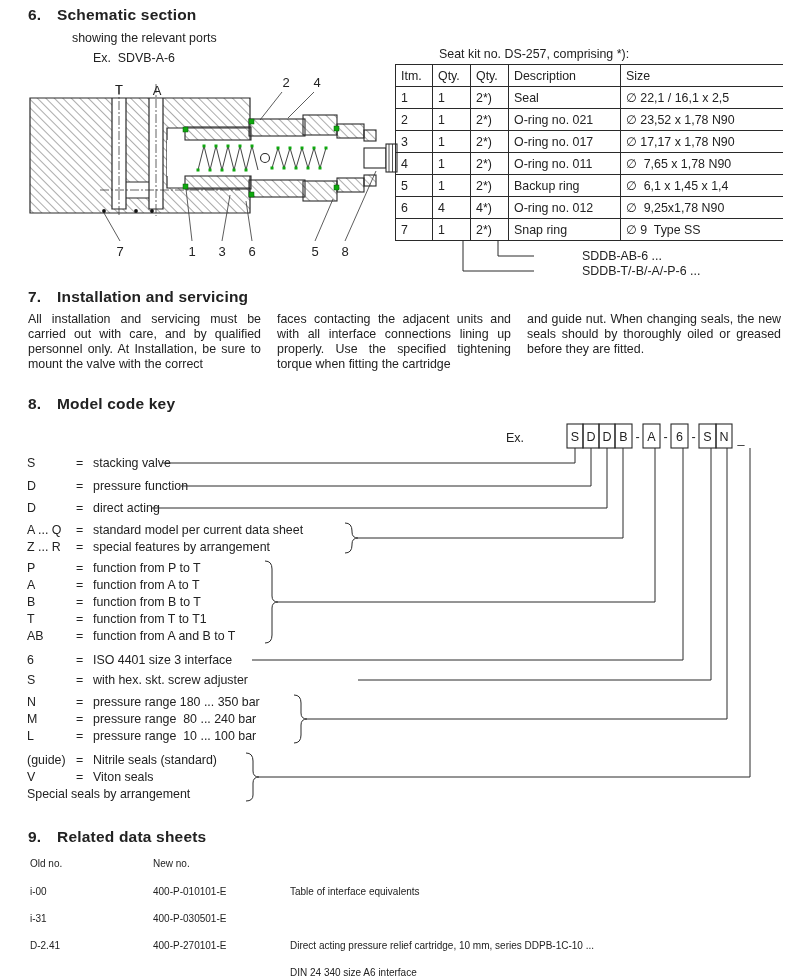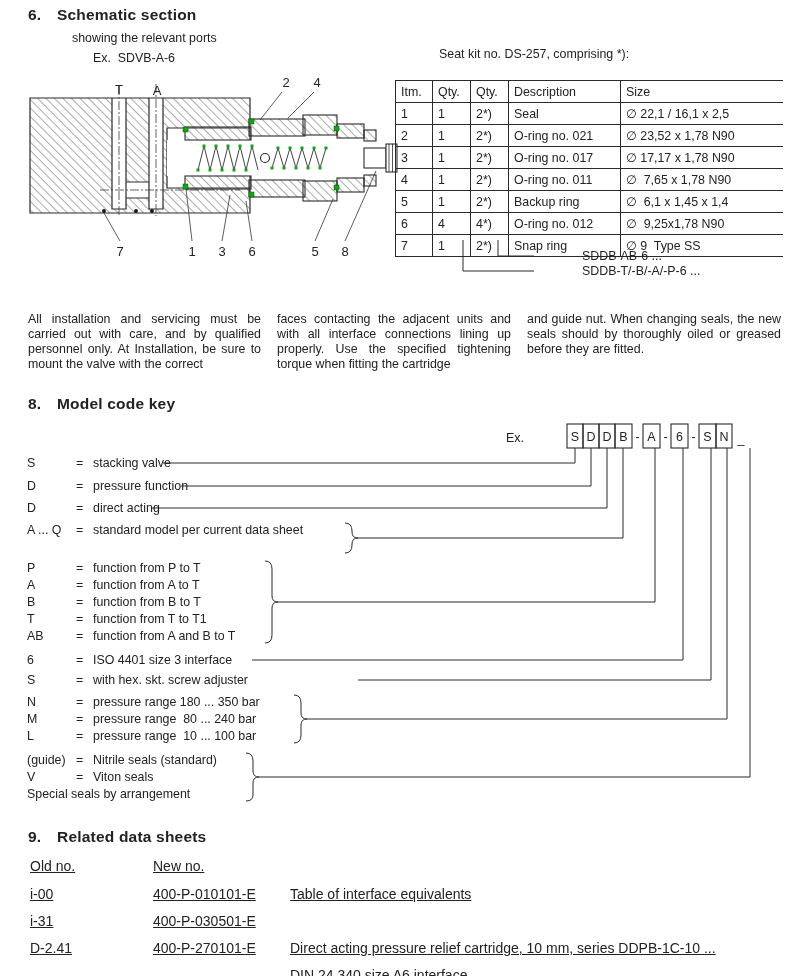--- a/index.html
+++ b/index.html
@@ -5,31 +5,31 @@
   html,body{margin:0;padding:0;background:#e8e8e8;}
   .page{position:relative;width:787px;height:976px;background:#ffffff;overflow:hidden;
         font-family:"Liberation Sans","DejaVu Sans",sans-serif;color:#222;}
   .abs{position:absolute;}
   .h{position:absolute;font-size:15.5px;font-weight:bold;letter-spacing:.2px;white-space:nowrap;}
   .hn{display:inline-block;width:29px;}
   .txt{position:absolute;font-size:12.4px;line-height:15px;white-space:nowrap;margin-left:44px;}
   .pre{white-space:pre;}
   .para{position:absolute;font-size:12.4px;line-height:15px;text-align:justify;white-space:normal;}
   
-  .kit-table{position:absolute;left:395px;top:80px;border-collapse:collapse;table-layout:fixed;}
+  .kit-table{position:absolute;left:395px;top:64px;border-collapse:collapse;table-layout:fixed;}
   .kit-table td,.kit-table th{border-bottom:1px solid #2a2a2a;border-right:1px solid #2a2a2a;
       font-size:12.4px;font-weight:normal;text-align:left;height:21px;padding:0 0 0 5px;white-space:pre;overflow:hidden;}
   .kit-table tr>*:last-child{border-right:none;}
   .kit-table{border-top:1px solid #2a2a2a;border-left:1px solid #2a2a2a;}
   
   .mck-row{position:absolute;left:27px;font-size:12.4px;white-space:pre;}
   .mck-code{display:inline-block;width:49px;white-space:pre;}
   .mck-eq{display:inline-block;width:17px;}
   
-  .rds{position:absolute;font-size:14px;white-space:nowrap;text-decoration:underline;}
+  .rds{position:absolute;font-size:10px;white-space:nowrap;}
   svg text{font-family:"Liberation Sans","DejaVu Sans",sans-serif;}
 </style>
 </head>
 <body>
 
 <div class="page">
 
   <div class="h" style="left:28px;top:6px">
     <span class="hn">6.</span><span>Schematic section</span>
   </div>
@@ -212,20 +212,23 @@
   </tbody>
     </table>
 
   <svg class="abs" style="left:430px;top:240px" width="240" height="44" viewBox="0 0 240 44">
     <path d="M68,0 V16 H104" fill="none" stroke="#2a2a2a" stroke-width="1"></path>
     <path d="M33,0 V31 H104" fill="none" stroke="#2a2a2a" stroke-width="1"></path>
   </svg>
   <div class="txt" style="left:538px;top:249px">SDDB-AB-6 ...</div>
   <div class="txt" style="left:538px;top:264px">SDDB-T/-B/-A/-P-6 ...</div>
 
+  <div class="h" style="left:28px;top:288px">
+    <span class="hn">7.</span><span>Installation and servicing</span>
+  </div>
   <div class="para" style="left:28px;top:312px;width:233px">All installation and servicing must be carried out with care, and by qualified personnel only. At Installation, be sure to mount the valve with the correct</div>
   <div class="para" style="left:277px;top:312px;width:234px">faces contacting the adjacent units and with all interface connections lining up properly. Use the specified tightening torque when fitting the cartridge</div>
   <div class="para" style="left:527px;top:312px;width:254px">and guide nut. When changing seals, the new seals should by thoroughly oiled or greased before they are fitted.</div>
 
   <div class="h" style="left:28px;top:395px">
     <span class="hn">8.</span><span>Model code key</span>
   </div>
 
   <svg class="abs" style="left:0;top:412px" width="787" height="403" viewBox="0 0 787 403">
     <text x="506" y="30" font-size="12.5" fill="#222">Ex.</text>
@@ -269,20 +272,21 @@
       <path d="M265,149 Q272,149 272,157 L272,184 Q272,190 278,190 Q272,190 272,196 L272,223 Q272,231 265,231"></path>
       <path d="M294,283 Q301,283 301,291 L301,301 Q301,307 307,307 Q301,307 301,313 L301,323 Q301,331 294,331"></path>
       <path d="M246,341 Q253,341 253,349 L253,359 Q253,365 259,365 Q253,365 253,371 L253,383 Q253,389 246,389"></path>
     </g>
   </svg>
 
   <div class="mck-row" style="top:456px"><span class="mck-code">S</span><span class="mck-eq">=</span><span>stacking valve</span></div>
   <div class="mck-row" style="top:479px"><span class="mck-code">D</span><span class="mck-eq">=</span><span>pressure function</span></div>
   <div class="mck-row" style="top:501px"><span class="mck-code">D</span><span class="mck-eq">=</span><span>direct acting</span></div>
   <div class="mck-row" style="top:523px"><span class="mck-code">A ... Q</span><span class="mck-eq">=</span><span>standard model per current data sheet</span></div>
+  <div class="mck-row" style="top:540px"><span class="mck-code">Z ... R</span><span class="mck-eq">=</span><span>special features by arrangement</span></div>
   <div class="mck-row" style="top:561px"><span class="mck-code">P</span><span class="mck-eq">=</span><span>function from P to T</span></div>
   <div class="mck-row" style="top:578px"><span class="mck-code">A</span><span class="mck-eq">=</span><span>function from A to T</span></div>
   <div class="mck-row" style="top:595px"><span class="mck-code">B</span><span class="mck-eq">=</span><span>function from B to T</span></div>
   <div class="mck-row" style="top:612px"><span class="mck-code">T</span><span class="mck-eq">=</span><span>function from T to T1</span></div>
   <div class="mck-row" style="top:629px"><span class="mck-code">AB</span><span class="mck-eq">=</span><span>function from A and B to T</span></div>
   <div class="mck-row" style="top:653px"><span class="mck-code">6</span><span class="mck-eq">=</span><span>ISO 4401 size 3 interface</span></div>
   <div class="mck-row" style="top:673px"><span class="mck-code">S</span><span class="mck-eq">=</span><span>with hex. skt. screw adjuster</span></div>
   <div class="mck-row" style="top:695px"><span class="mck-code">N</span><span class="mck-eq">=</span><span>pressure range 180 ... 350 bar</span></div>
   <div class="mck-row" style="top:712px"><span class="mck-code">M</span><span class="mck-eq">=</span><span>pressure range  80 ... 240 bar</span></div>
   <div class="mck-row" style="top:729px"><span class="mck-code">L</span><span class="mck-eq">=</span><span>pressure range  10 ... 100 bar</span></div>

